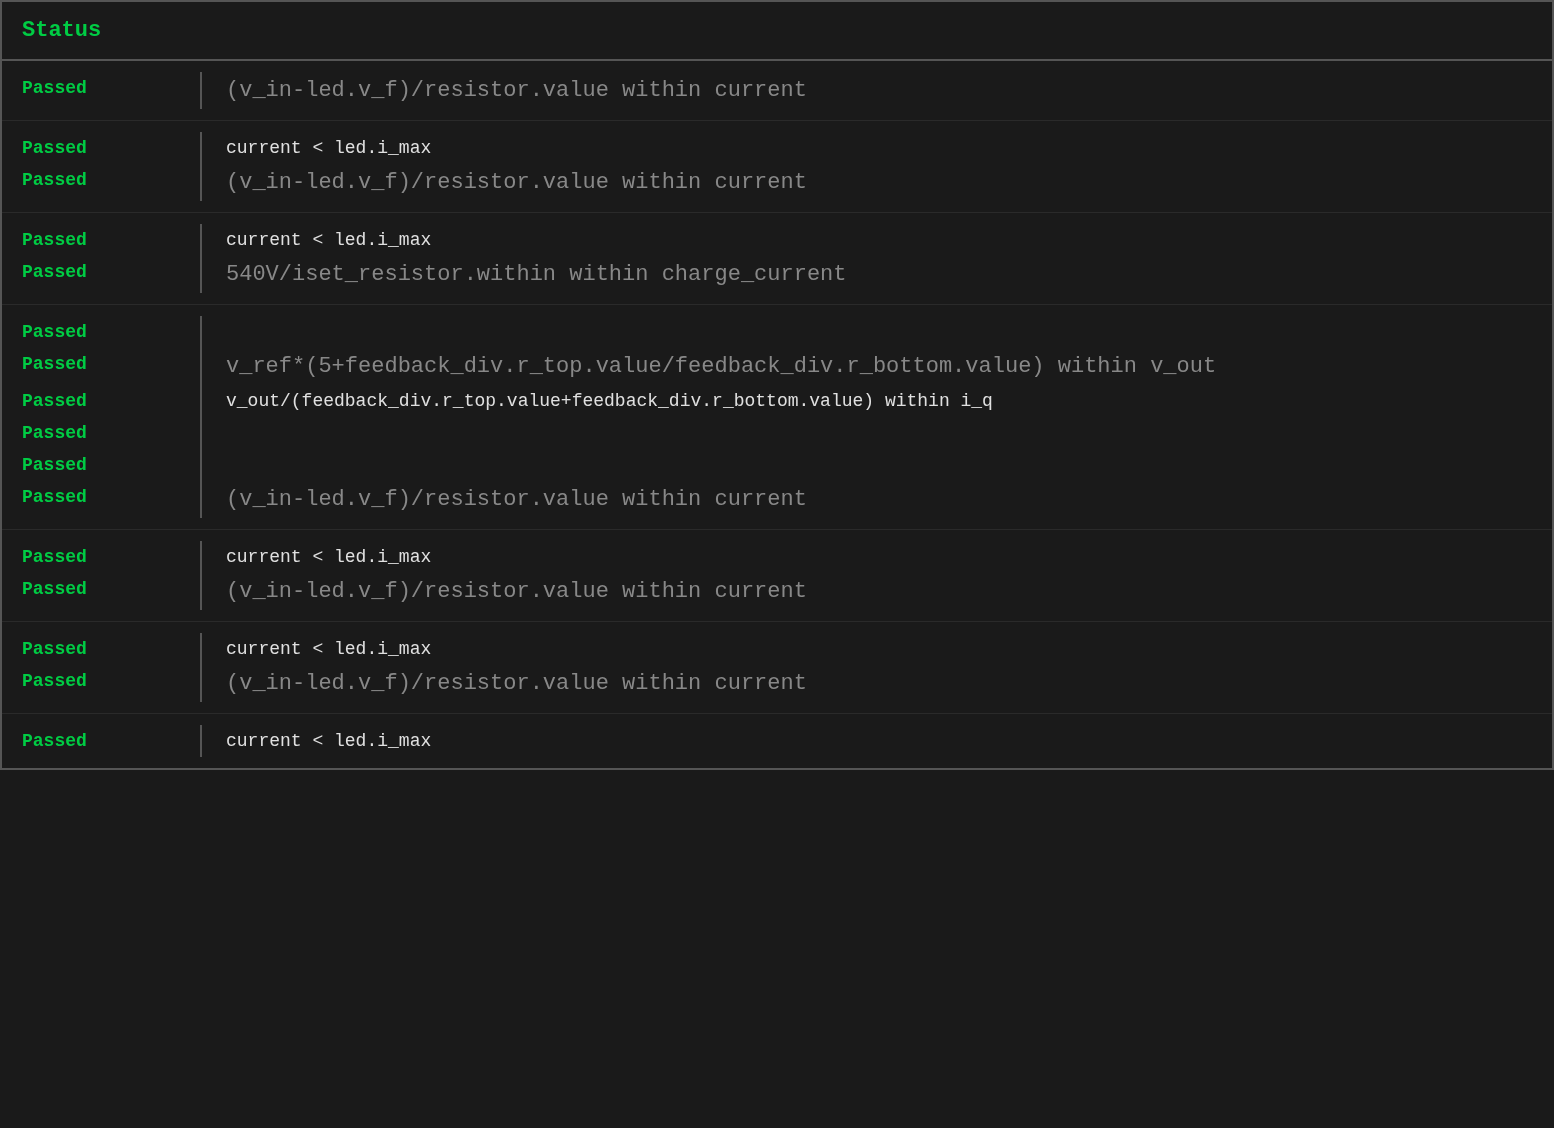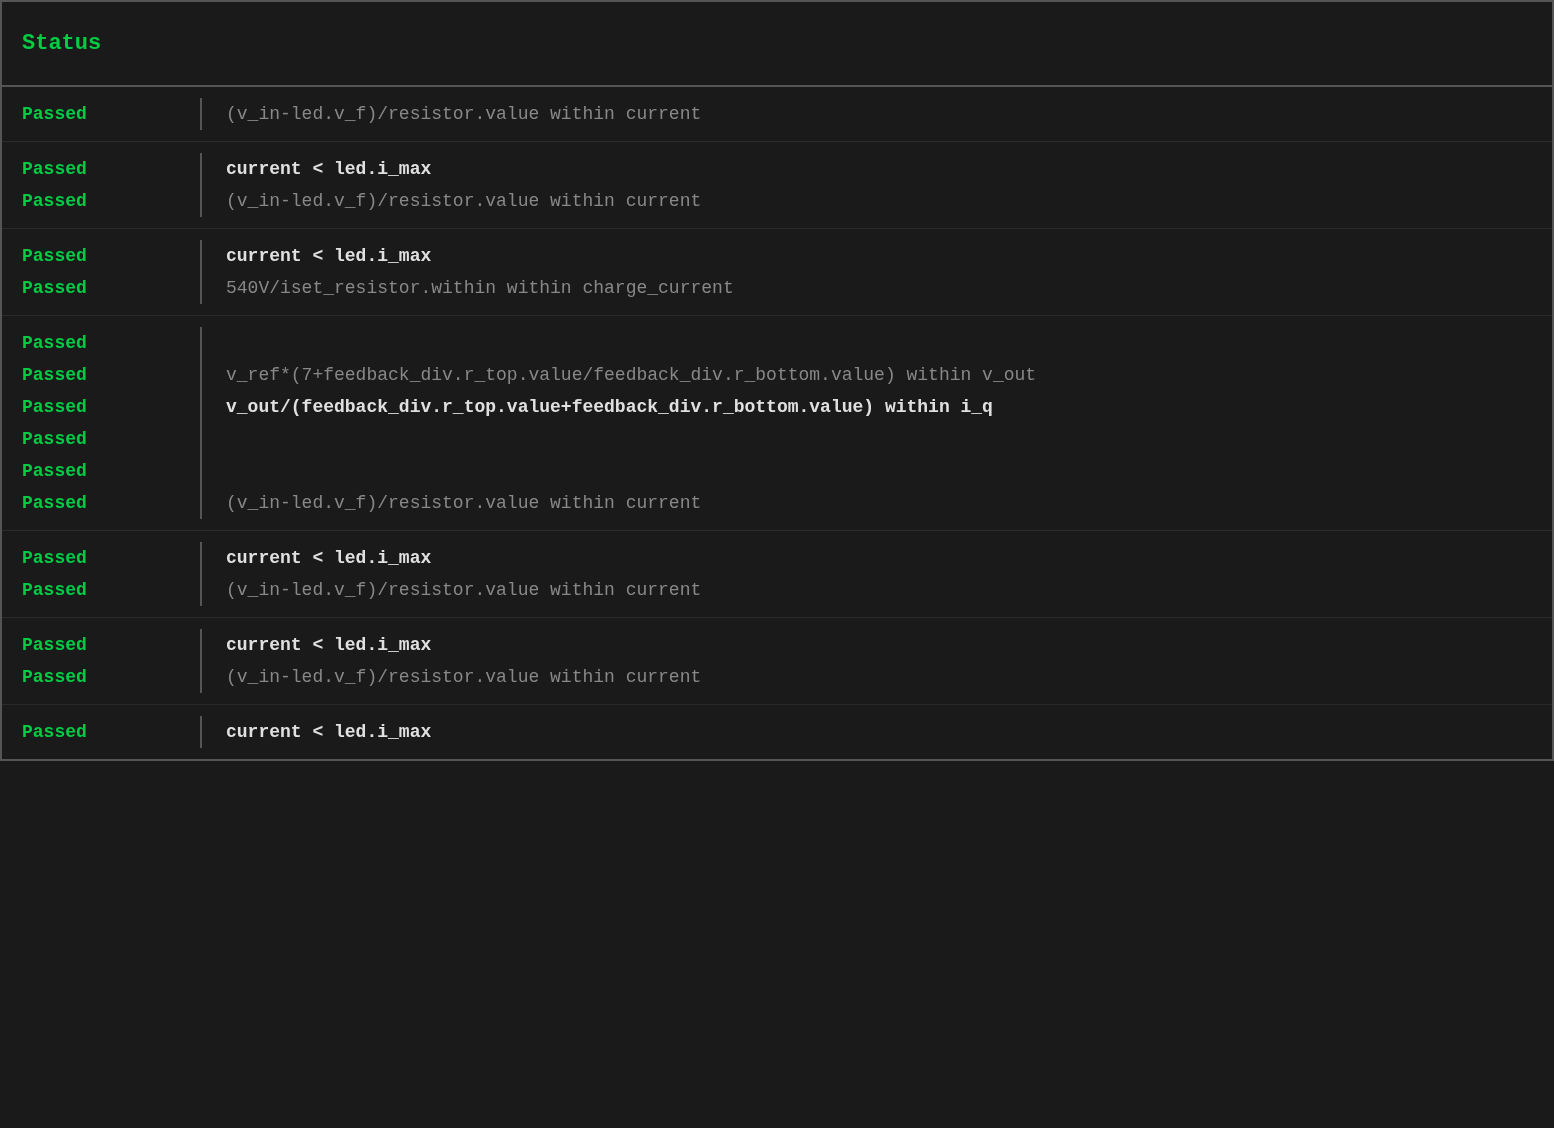--- a/index.html
+++ b/index.html
@@ -22,21 +22,21 @@
     }
 
     .table-header {
       display: grid;
       grid-template-columns: 200px 1fr;
       background-color: #1a1a1a;
       border-bottom: 2px solid #555555;
     }
 
     .header-cell {
-      padding: 29px 20px;
+      padding: 16px 20px;
       font-size: 22px;
       font-weight: bold;
       color: #00cc44;
       border-right: 2px solid #555555;
     }
 
     .header-cell:last-child {
       border-right: none;
     }
 
@@ -46,28 +46,28 @@
     }
 
     .status-val {
       color: #00cc44;
       font-size: 18px;
       font-weight: bold;
     }
 
     .assert-primary {
       color: #e0e0e0;
-      font-weight: bold;
+      font-weight: normal;
       font-size: 18px;
     }
 
     .assert-secondary {
       color: #888888;
       font-weight: normal;
-      font-size: 18px;
+      font-size: 22px;
     }
 
     .row {
       display: grid;
       grid-template-columns: 200px 1fr;
     }
 
     .sc {
       padding: 6px 20px;
       border-right: 2px solid #555555;
@@ -148,21 +148,21 @@
         <div class="row">
           <div class="sc">
             <span class="status-val">Passed</span>
           </div>
         </div>
         <div class="row">
           <div class="sc">
             <span class="status-val">Passed</span>
           </div>
           <div class="ac">
-            <span class="assert-secondary">v_ref*(7+feedback_div.r_top.value/feedback_div.r_bottom.value) within v_out</span>
+            <span class="assert-secondary">v_ref*(5+feedback_div.r_top.value/feedback_div.r_bottom.value) within v_out</span>
           </div>
         </div>
         <div class="row">
           <div class="sc">
             <span class="status-val">Passed</span>
           </div>
           <div class="ac">
             <span class="assert-primary">v_out/(feedback_div.r_top.value+feedback_div.r_bottom.value) within i_q</span>
           </div>
         </div>

